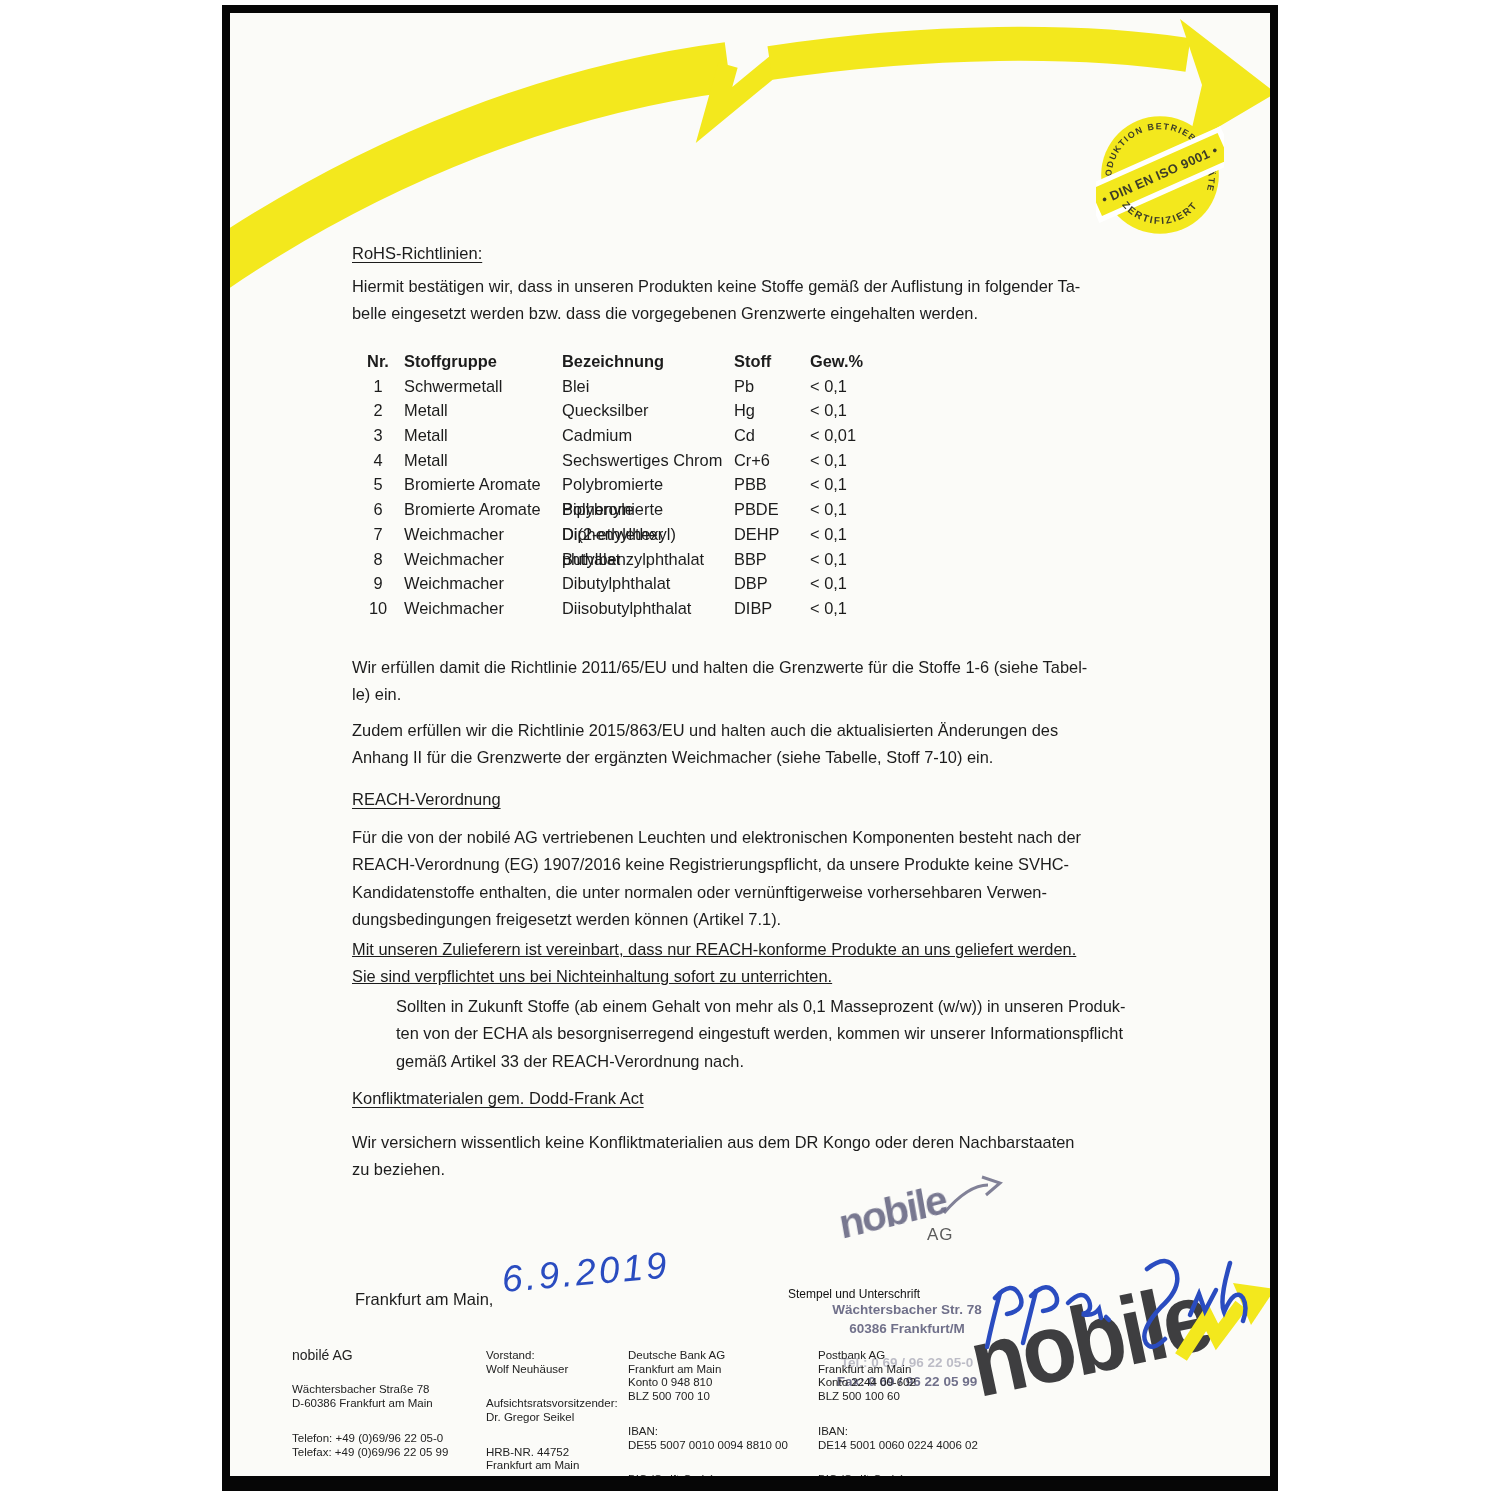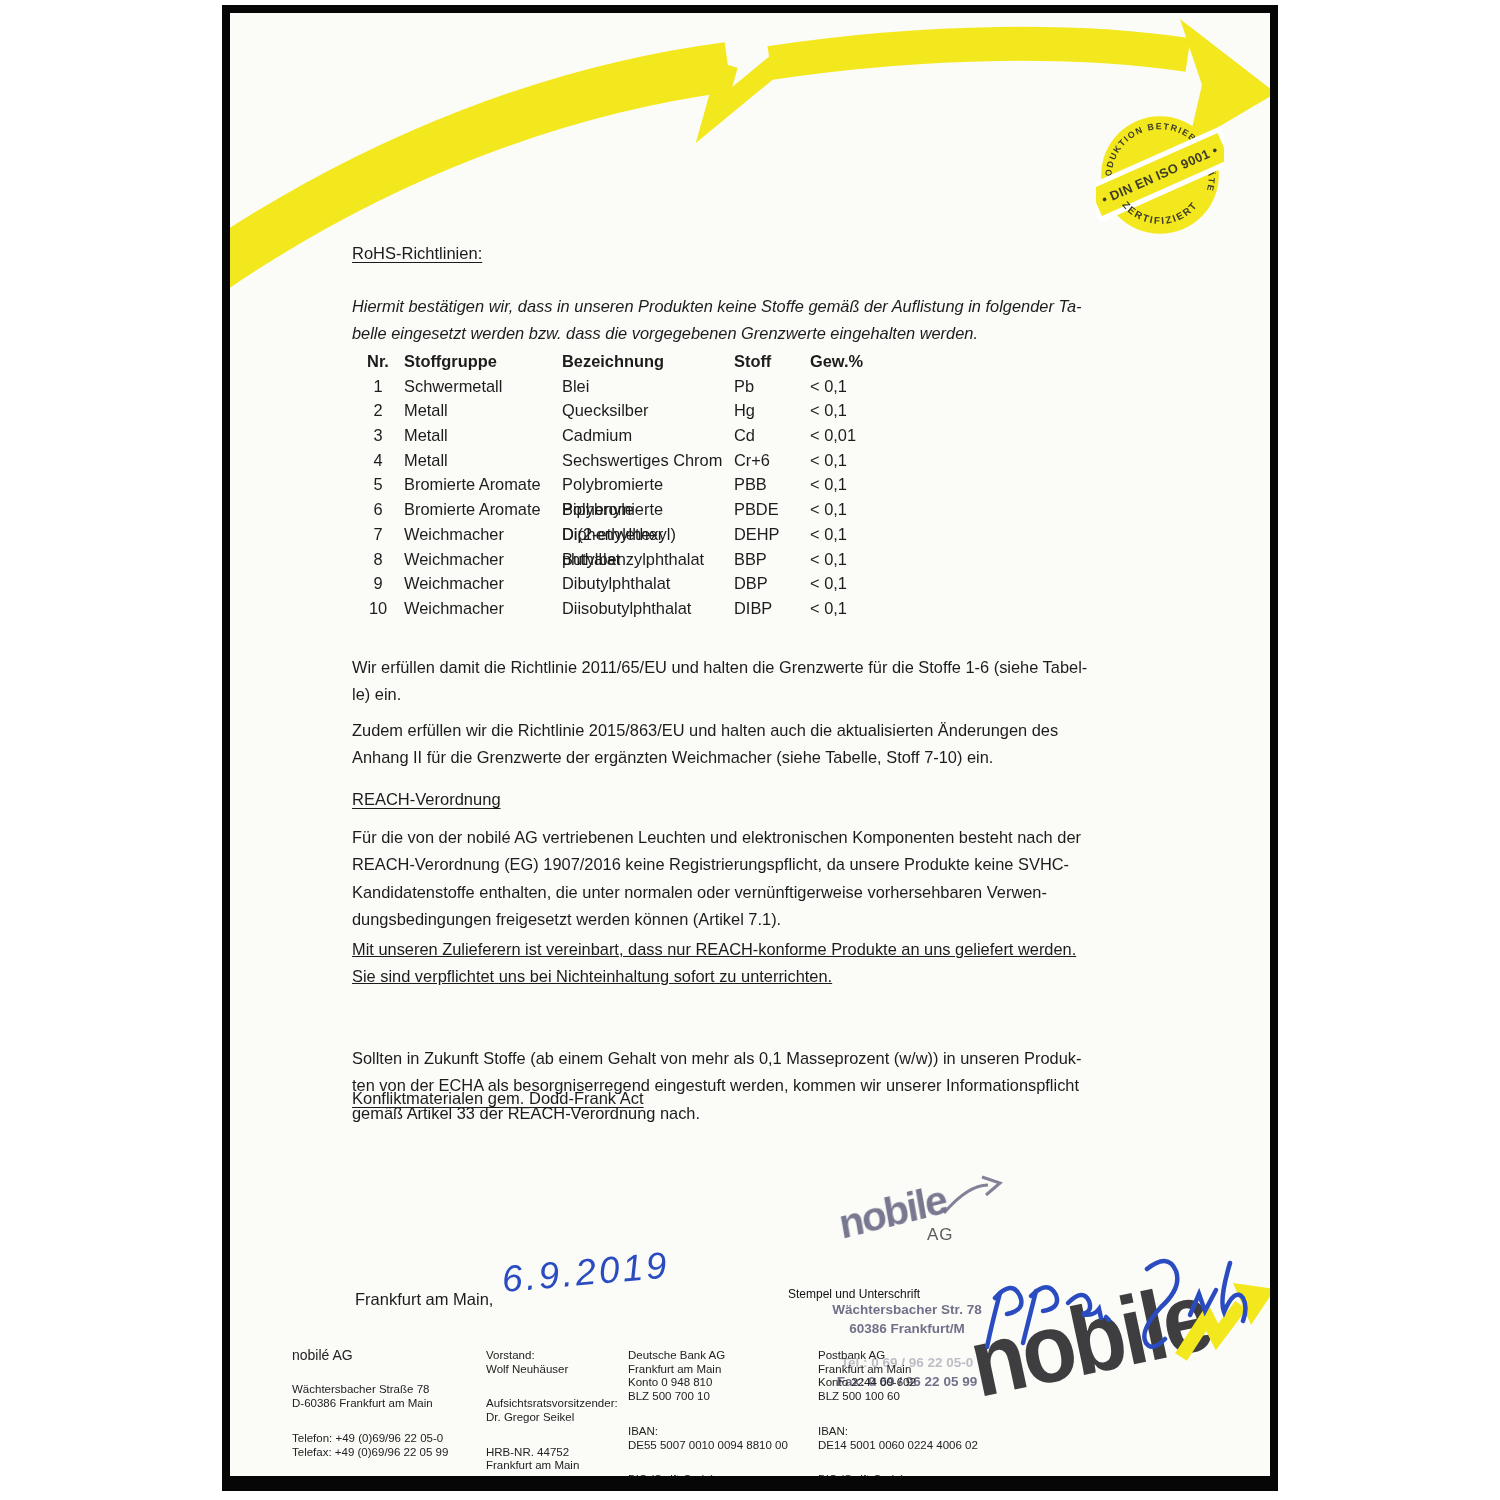--- a/index.html
+++ b/index.html
@@ -11,26 +11,26 @@
   
   .swoosh{left:0;top:0;width:1040px;height:280px;}
   .badge{left:866px;top:98px;width:128px;height:128px;}
   
   .title{left:122px;top:148px;font-size:17.5px;font-weight:bold;line-height:31px;white-space:pre-line;}
   .heading{font-size:16.5px;text-decoration:underline;text-underline-offset:3px;}
   .h-rohs{left:122px;top:231px;}
   .h-reach{left:122px;top:777px;}
   .h-konflikt{left:122px;top:1076px;}
   .para{left:122px;top:0;width:900px;font-size:16.4px;line-height:27.4px;white-space:pre-line;}
-  .p-intro{top:280px;font-style:italic;}
+  .p-intro{top:260px;}
   .p1{top:641px;}
   .p2{top:704px;}
   .p3{top:811px;}
   .p4{top:923px;text-decoration:underline;}
-  .p5{top:1032px;}
+  .p5{top:980px;margin-left:44px;}
   .p6{top:1116px;}
   
   .table{left:122px;top:336px;display:grid;grid-template-columns:52px 158px 172px 76px 110px;
          font-size:16.4px;}
   .table > div{height:24.7px;line-height:24.7px;}
   .th{font-weight:bold;}
   .c-nr{text-align:center;}
   
   .place-label{left:125px;top:1277px;font-size:16.5px;}
   .hand-date{left:272px;top:1246px;font-size:37px;font-style:italic;color:var(--ink);
@@ -161,20 +161,22 @@
     <div class="abs para p3">Für die von der nobilé AG vertriebenen Leuchten und elektronischen Komponenten besteht nach der
 REACH-Verordnung (EG) 1907/2016 keine Registrierungspflicht, da unsere Produkte keine SVHC-
 Kandidatenstoffe enthalten, die unter normalen oder vernünftigerweise vorhersehbaren Verwen-
 dungsbedingungen freigesetzt werden können (Artikel 7.1).</div>
     <div class="abs para p4">Mit unseren Zulieferern ist vereinbart, dass nur REACH-konforme Produkte an uns geliefert werden.
 Sie sind verpflichtet uns bei Nichteinhaltung sofort zu unterrichten.</div>
     <div class="abs para p5">Sollten in Zukunft Stoffe (ab einem Gehalt von mehr als 0,1 Masseprozent (w/w)) in unseren Produk-
 ten von der ECHA als besorgniserregend eingestuft werden, kommen wir unserer Informationspflicht
 gemäß Artikel 33 der REACH-Verordnung nach.</div>
     <div class="abs heading h-konflikt">Konfliktmaterialen gem. Dodd-Frank Act</div>
+    <div class="abs para p6">Wir versichern wissentlich keine Konfliktmaterialien aus dem DR Kongo oder deren Nachbarstaaten
+zu beziehen.</div>
 
     <div class="abs place-label">Frankfurt am Main,</div>
     <div class="abs hand-date">6.9.2019</div>
 
     <div class="abs stamp-logo">nobile</div>
     <svg class="abs stamp-arrow" viewBox="0 0 76 42">
       <path d="M2 38 Q 26 10 46 10" stroke="#585877" stroke-width="3" fill="none" opacity=".75"></path>
       <path d="M40 2 L 58 8 L 44 20" stroke="#585877" stroke-width="3" fill="none" opacity=".75"></path>
     </svg>
     <div class="abs stamp-ag">AG</div>

